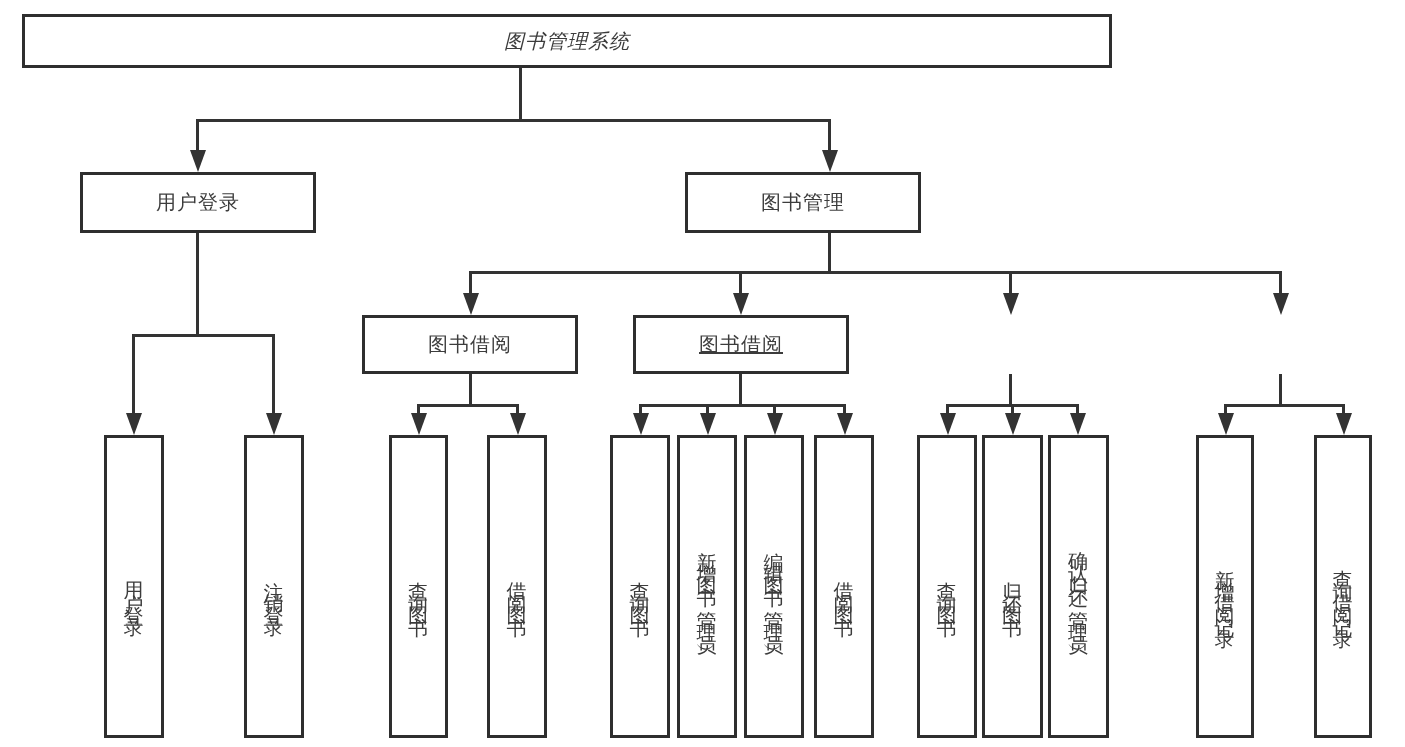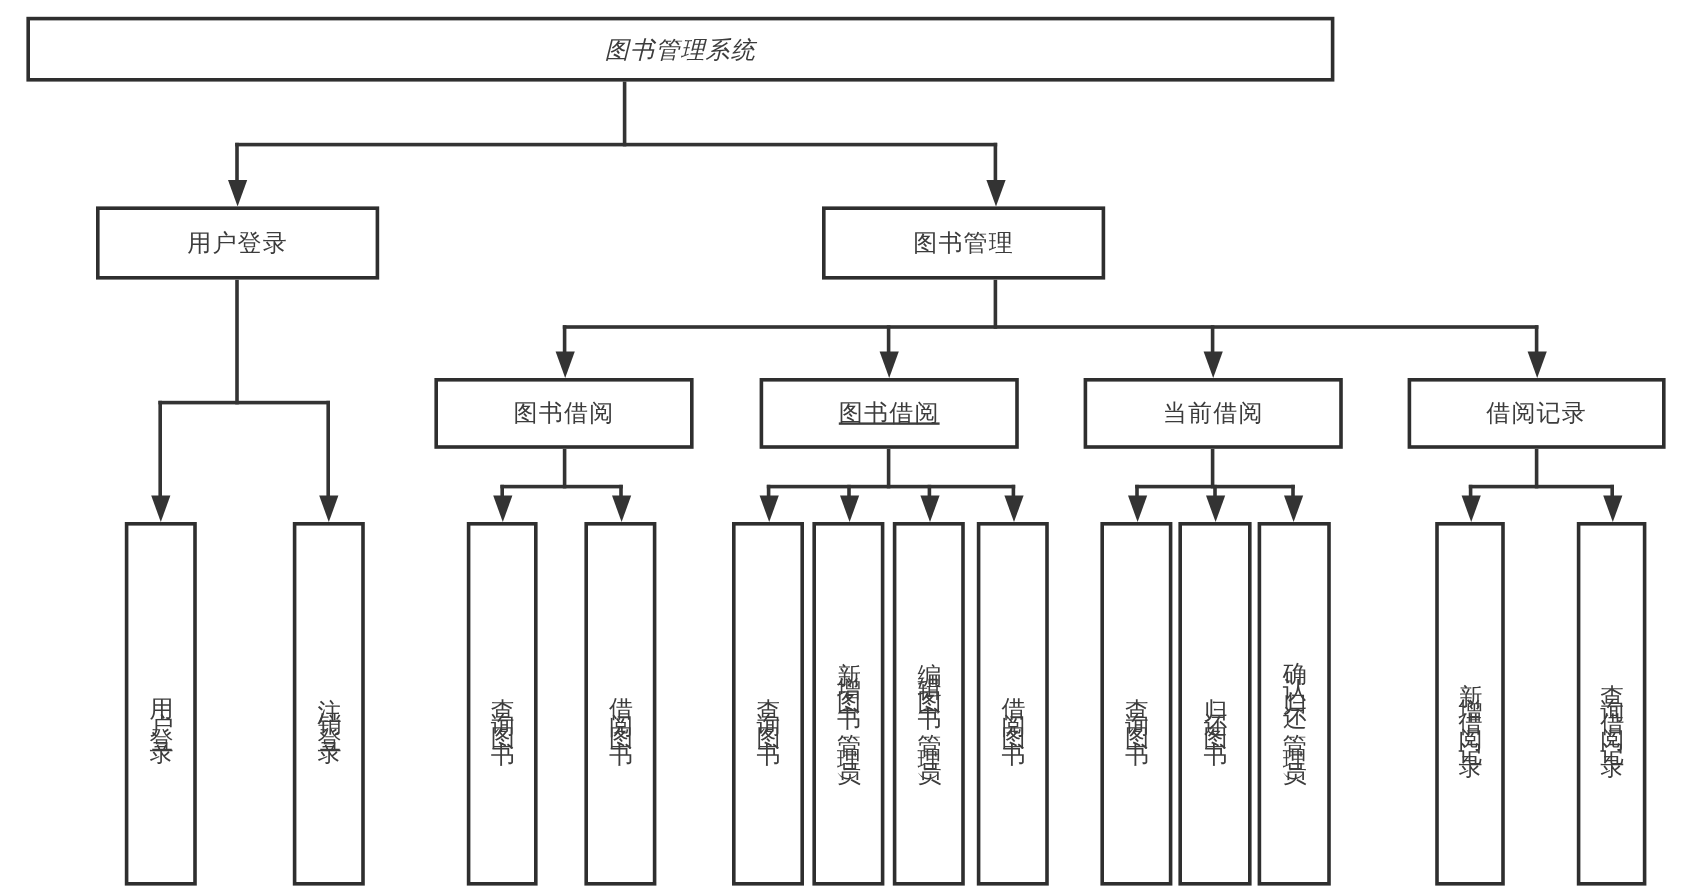--- a/index.html
+++ b/index.html
@@ -106,26 +106,20 @@
   <div class="arrow" style="left:1003px; top:293px;"></div>
   <div class="vline" style="left:1279px; top:271px; height:24px;"></div>
   <div class="arrow" style="left:1273px; top:293px;"></div>
 
   <div class="box" style="left:362px; top:315px; width:216px; height:59px;">
     <span>图书借阅</span>
   </div>
   <div class="box" style="left:633px; top:315px; width:216px; height:59px;text-decoration:underline;">
     <span>图书借阅</span>
   </div>
-  <div class="box" style="left:903px; top:315px; width:216px; height:59px;">
-    <span>当前借阅</span>
-  </div>
-  <div class="box" style="left:1173px; top:315px; width:215px; height:59px;">
-    <span>借阅记录</span>
-  </div>
 
   <div class="vline" style="left:469px; top:374px; height:33px;"></div>
   <div class="hline" style="left:417px; top:404px; width:102px;"></div>
   <div class="vline" style="left:417px; top:404px; height:11px;"></div>
   <div class="arrow" style="left:411px; top:413px;"></div>
   <div class="vline" style="left:516px; top:404px; height:11px;"></div>
   <div class="arrow" style="left:510px; top:413px;"></div>
 
   <div class="vline" style="left:739px; top:374px; height:33px;"></div>
   <div class="hline" style="left:639px; top:404px; width:207px;"></div>

